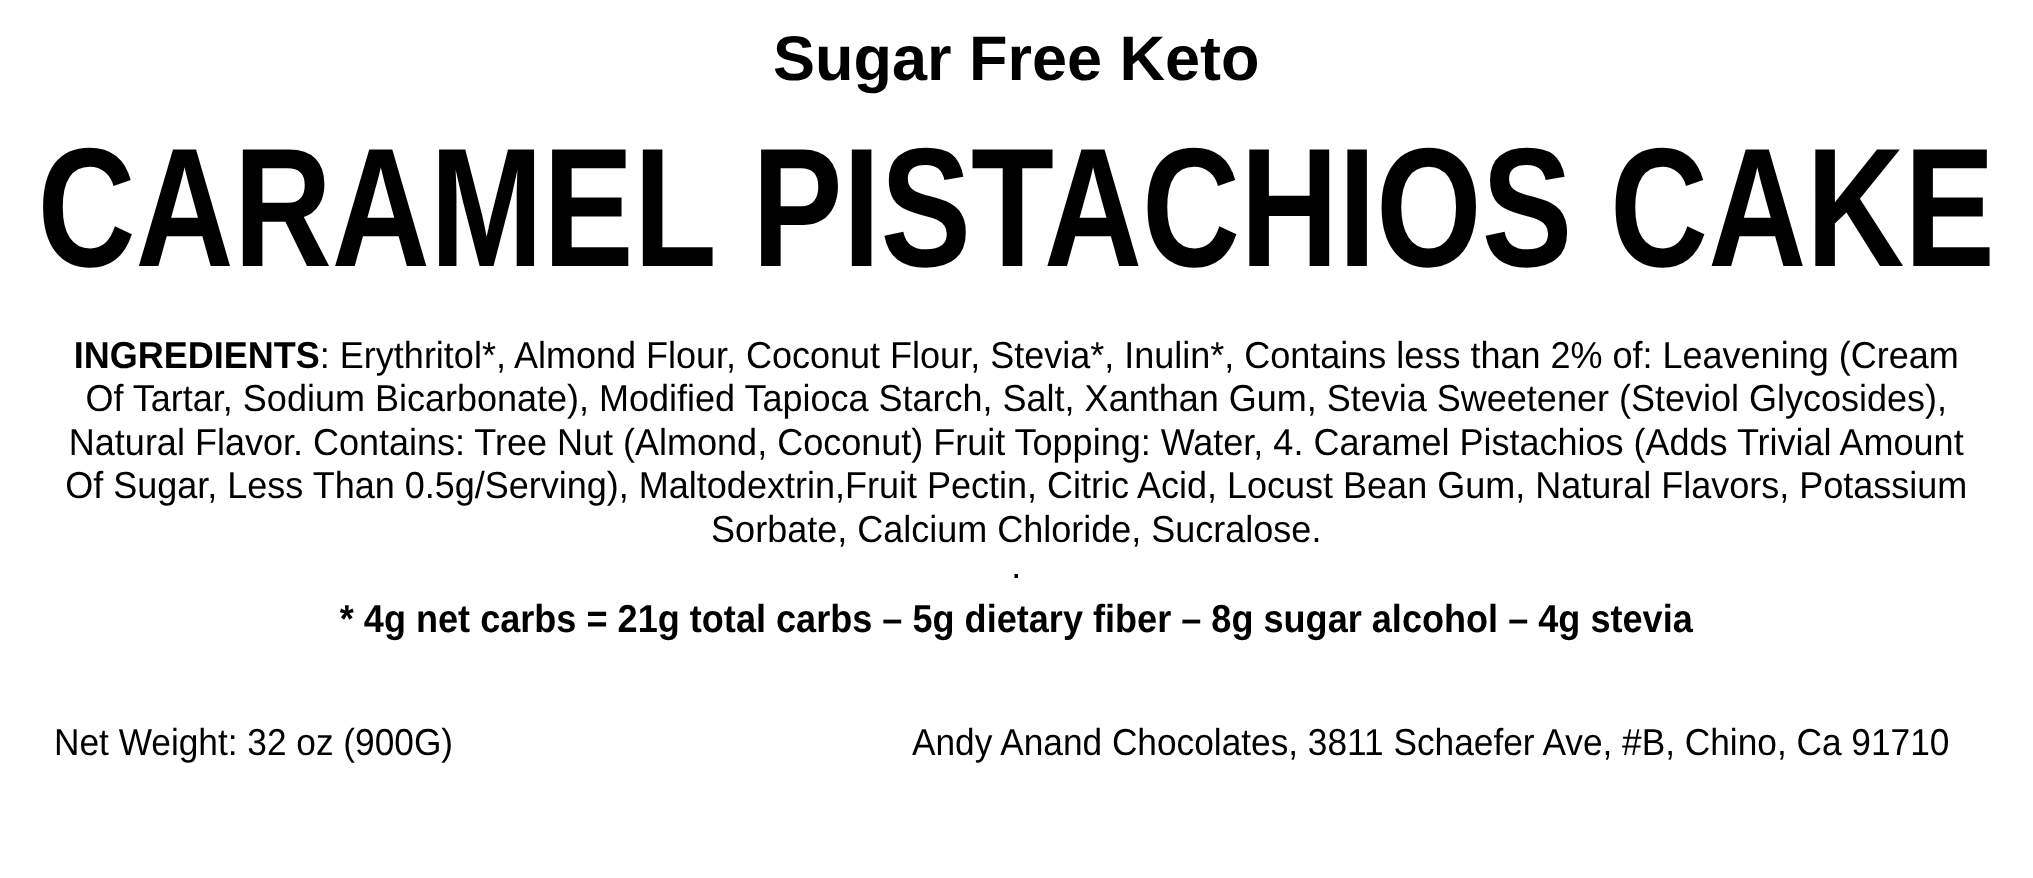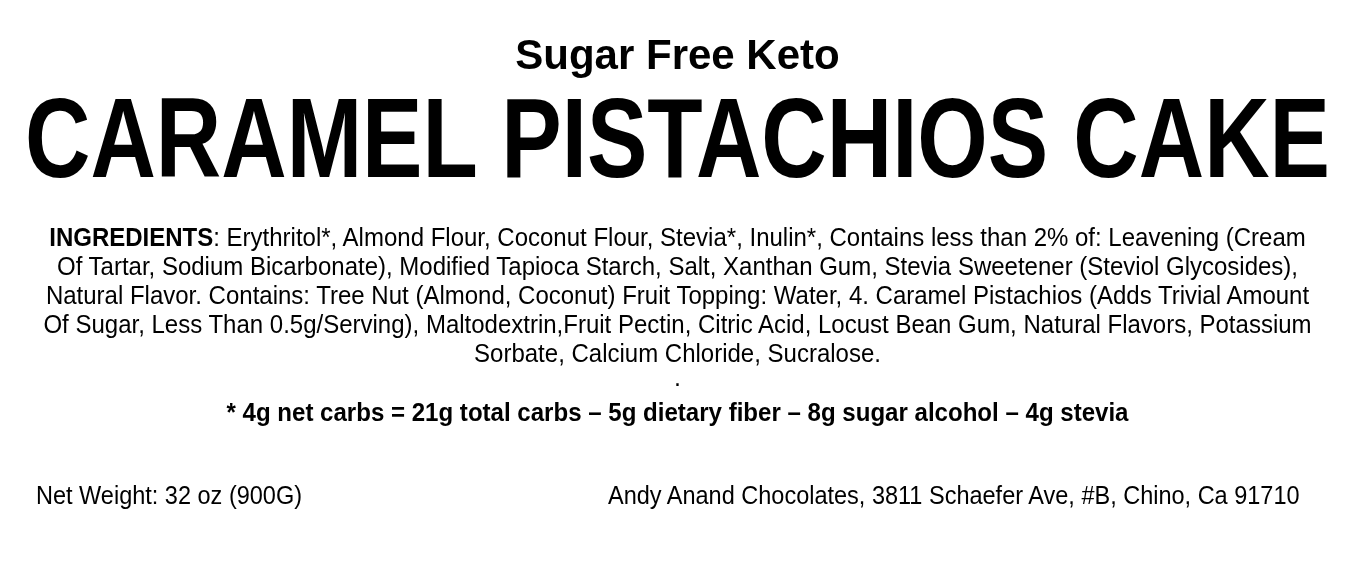--- a/index.html
+++ b/index.html
@@ -11,21 +11,21 @@
     position: relative;
     width: 1355px;
     height: 585px;
     background: #ffffff;
     color: #000000;
     font-family: "Liberation Sans", sans-serif;
     overflow: hidden;
   }
   .subtitle {
     position: absolute;
-    top: 34px;
+    top: 18px;
     left: 0;
     width: 100%;
     text-align: center;
     font-size: 42px;
     font-weight: bold;
     line-height: 1;
     white-space: nowrap;
   }
   .title-svg {
     position: absolute;

